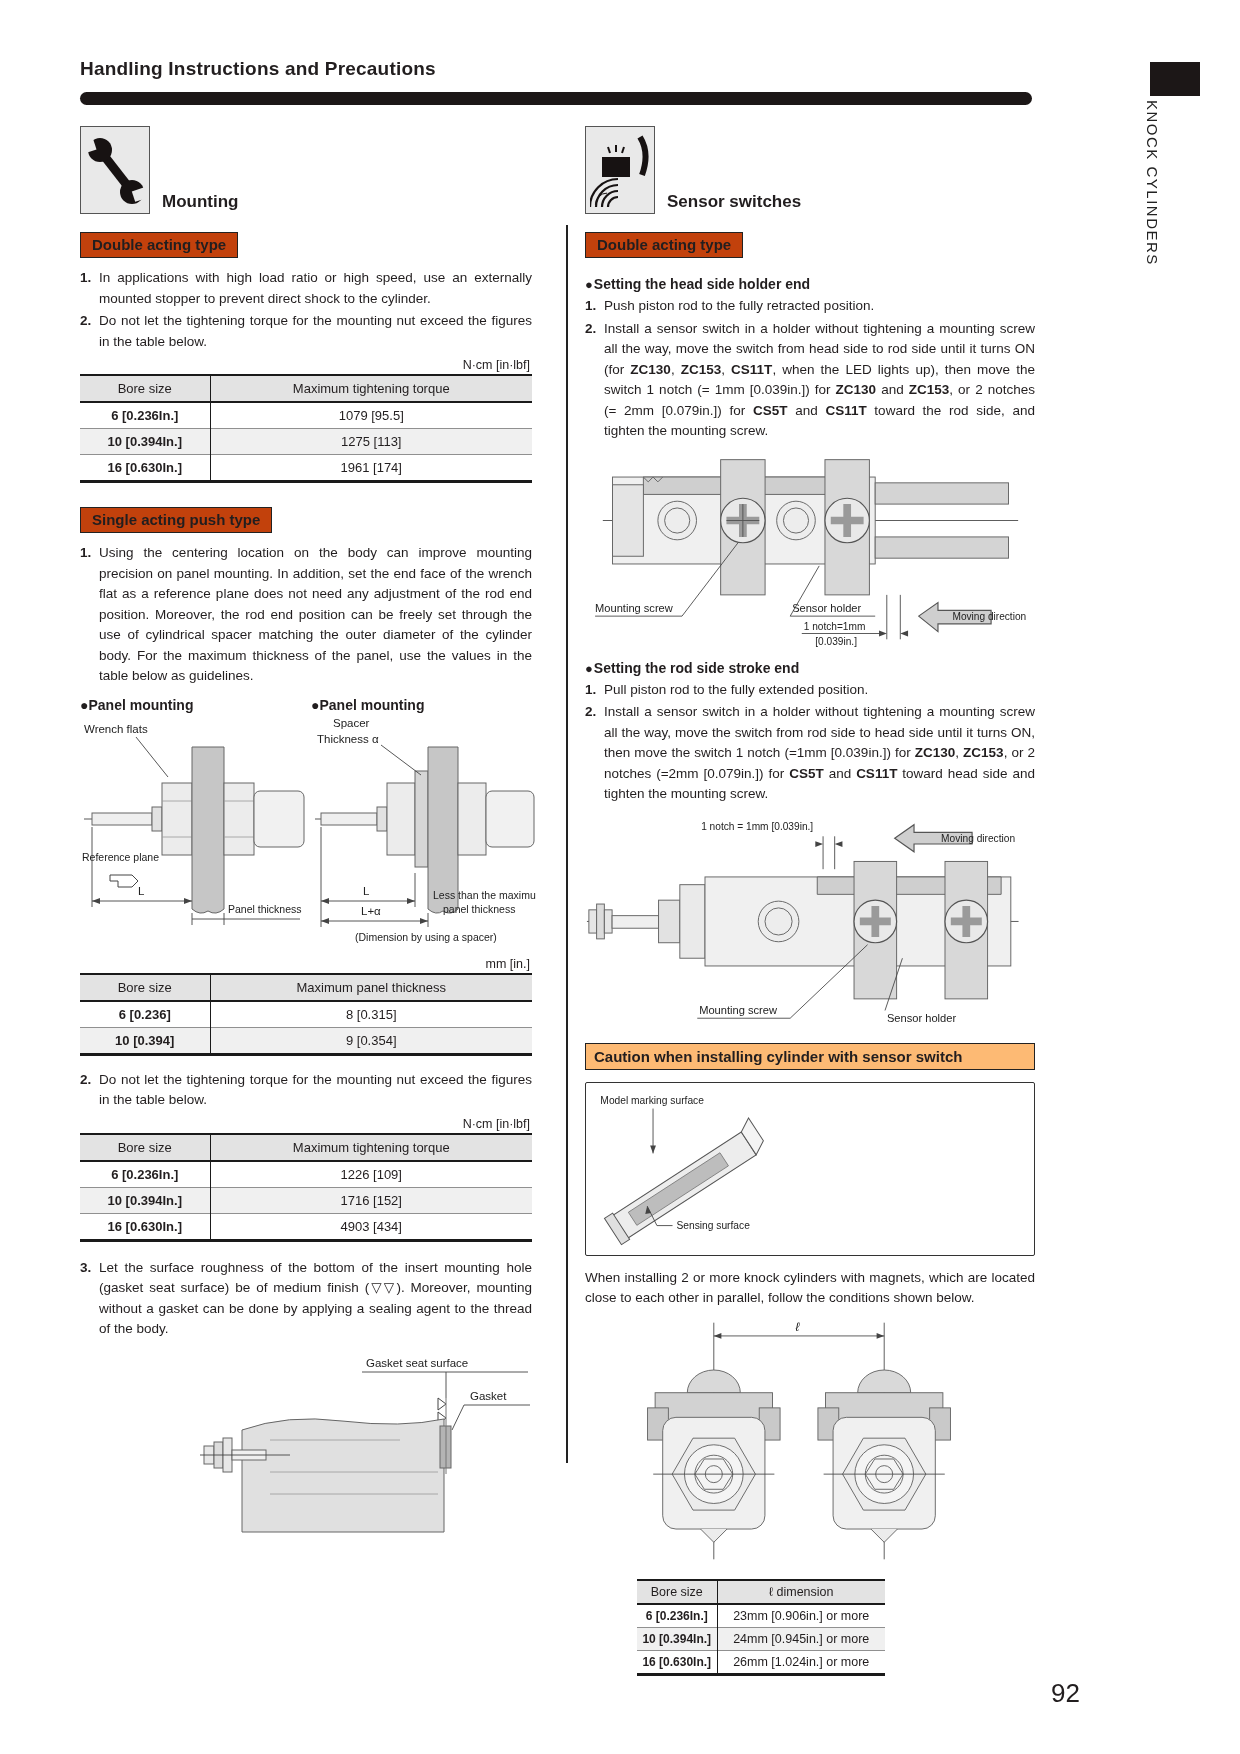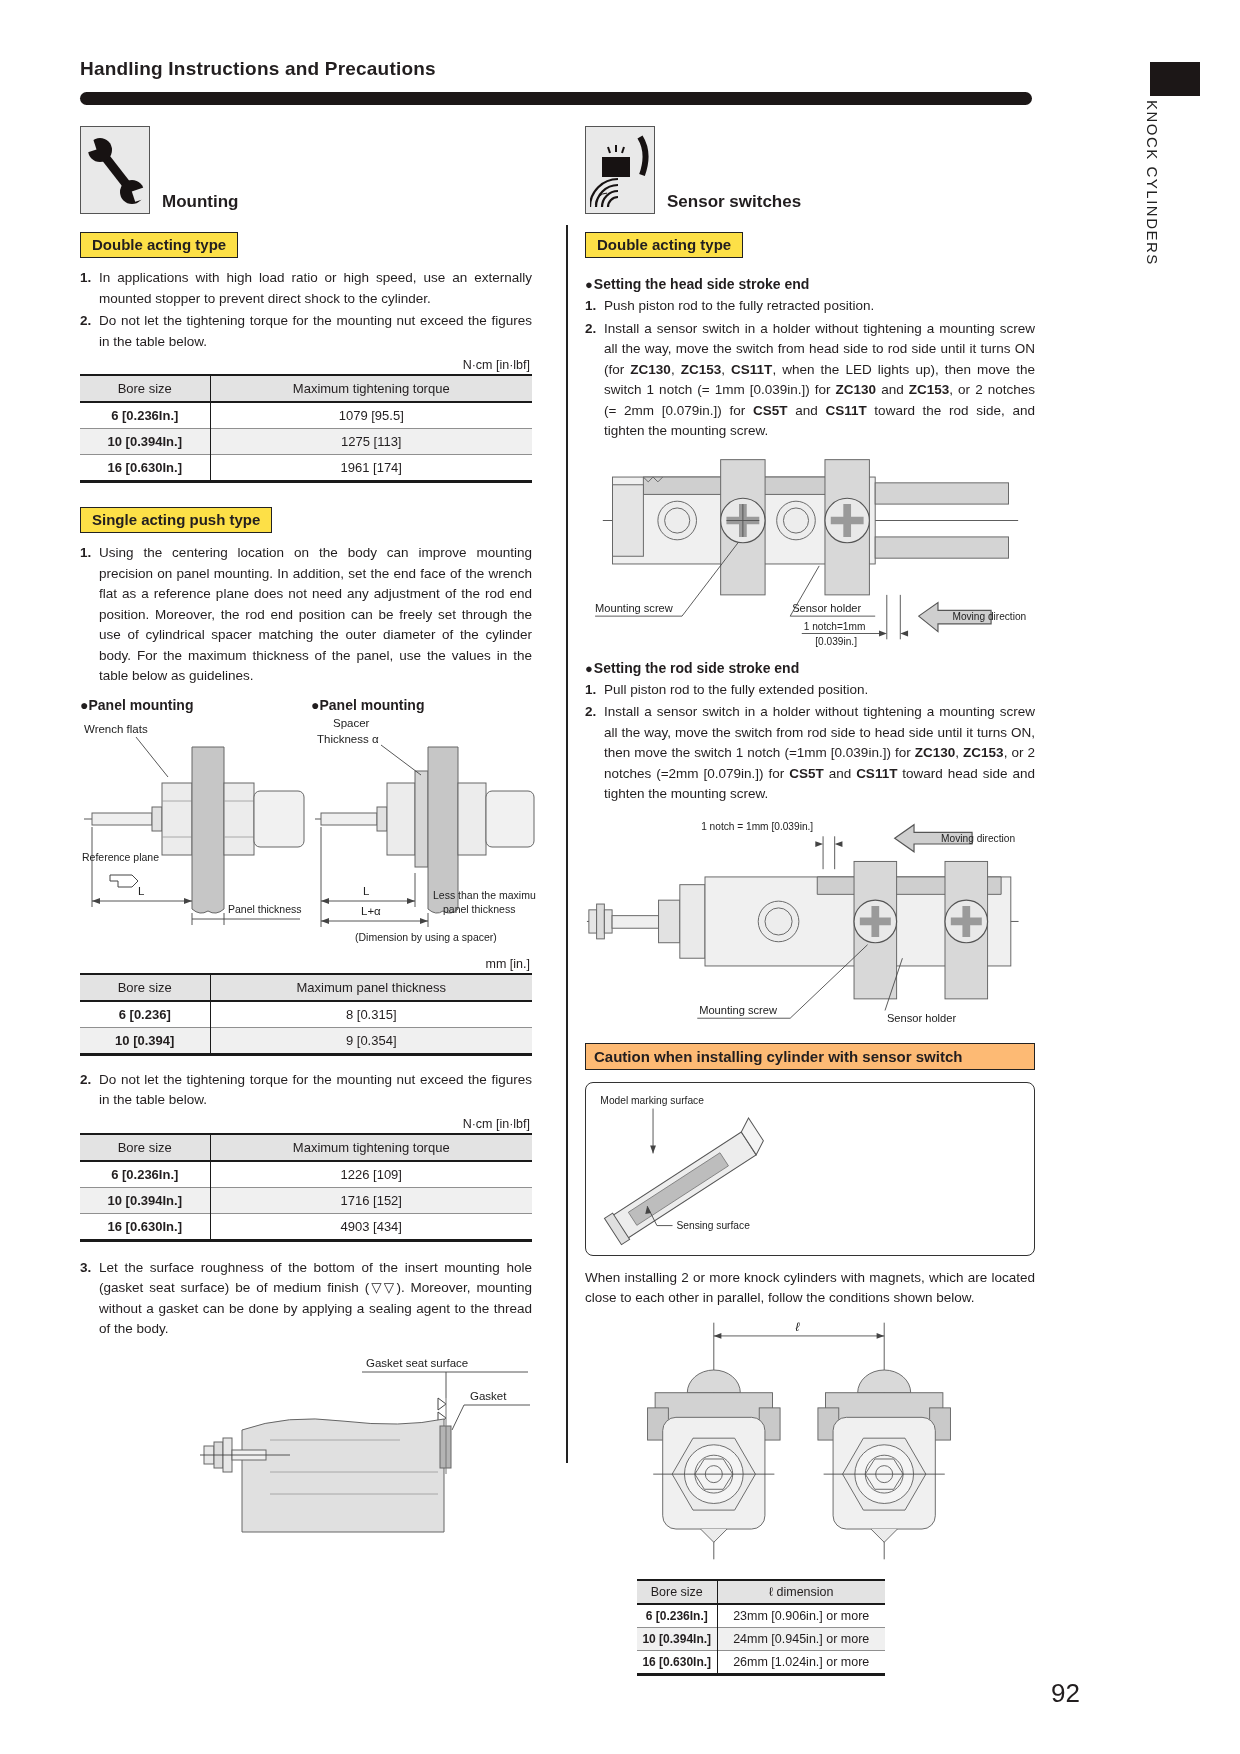--- a/index.html
+++ b/index.html
@@ -14,21 +14,21 @@
 
   .col { position:absolute; top:122px; width:452px; }
   .col-left { left:80px; }
   .col-right { left:585px; width:450px; }
   .divider { position:absolute; left:566px; top:225px; width:1.5px; height:1238px; background:#222; }
 
   .section-head { display:flex; align-items:flex-end; gap:12px; height:92px; margin-bottom:8px; }
   .icon-box { width:70px; height:88px; background:#e9e9e9; border:1px solid #555; display:flex; align-items:center; justify-content:center; }
   .section-title { font-size:17px; font-weight:bold; padding-bottom:2px; }
 
-  .type-box { display:inline-block; border:1.5px solid #222; background:#fde047; font-weight:bold; font-size:15px; padding:3px 11px 4px; margin:10px 0 10px; }
+  .type-box { display:inline-block; border:1.5px solid #222; background:#c2410c; font-weight:bold; font-size:15px; padding:3px 11px 4px; margin:10px 0 10px; }
 
   .num-item { display:flex; font-size:13.5px; line-height:1.52; margin-bottom:2px; }
   .num-item .num { font-weight:bold; width:19px; flex:none; }
   .num-item .txt { flex:1; text-align:justify; }
   .plain-par { font-size:13.5px; line-height:1.52; text-align:justify; margin-bottom:2px; }
 
   .bullet-head { font-size:14px; font-weight:bold; margin:8px 0 4px; }
   .bullet-head .dot { font-size:13px; margin-right:1px; }
 
   .unit { text-align:right; font-size:12.5px; margin:6px 2px 2px 0; }
@@ -44,21 +44,21 @@
   .panel-row { display:flex; gap:6px; margin-top:10px; }
   .panel-block { width:225px; }
   .panel-title { font-size:14px; font-weight:bold; margin-bottom:2px; }
 
   svg text { font-family:"Liberation Sans", sans-serif; font-size:11.5px; fill:#222; }
   svg .sm { font-size:10.5px; }
   .ln { stroke:#444; stroke-width:0.9; fill:none; }
   .shape { stroke:#666; stroke-width:1; }
 
   .caution-head { border:1.5px solid #222; background:#fdba74; font-weight:bold; font-size:15px; padding:4px 8px; margin:14px 0 12px; text-align:left; }
-  .caution-box { border:1.7px solid #333; border-radius:8px; padding:8px 10px 6px; display:flex; gap:6px; margin-bottom:12px; }
+  .caution-box { border:1.7px solid #333; border-radius:2px; padding:8px 10px 6px; display:flex; gap:6px; margin-bottom:12px; }
   .caution-text { font-size:13.5px; line-height:1.5; text-align:justify; width:240px; padding-top:16px; }
 
   .ltable-wrap { margin:10px 0 0 52px; width:248px; }
   table.ltable { border-collapse:collapse; font-size:12.5px; text-align:center; width:100%;
     border-top:2px solid #1a1a1a; border-bottom:3px solid #1a1a1a; }
   table.ltable th { background:#e3e3e3; border-bottom:2px solid #1a1a1a; font-weight:normal; padding:4px 4px; }
   table.ltable td { padding:4px 4px; }
   table.ltable tbody tr + tr td { border-top:1px solid #909090; }
   table.ltable tbody tr:nth-child(2) { background:#f0f0f0; }
   table.ltable th:first-child, table.ltable td:first-child { border-right:1px solid #1a1a1a; width:80px; }
@@ -301,21 +301,21 @@
             <path d="M18,76 a10,10 0 0 1 10,-10"></path>
             <path d="M0,76 a28,28 0 0 1 28,-28"></path>
           </g>
         </svg>
       </div>
       <div class="section-title">Sensor switches</div>
     </div>
 
     <div class="type-box">Double acting type</div>
 
-    <div class="bullet-head"><span class="dot">●</span><span>Setting the head side stroke end</span></div>
+    <div class="bullet-head"><span class="dot">●</span><span>Setting the head side holder end</span></div>
     <div class="num-item">
       <span class="num">1.</span>
       <span class="txt">Push piston rod to the fully retracted position.</span>
     </div>
     <div class="num-item">
       <span class="num">2.</span>
       <span class="txt"><span>Install a sensor switch in a holder without tightening a mounting screw all the way, move the switch from head side to rod side until it turns ON (for </span><b>ZC130</b><span>, </span><b>ZC153</b><span>, </span><b>CS11T</b><span>, when the LED lights up), then move the switch 1 notch (= 1mm [0.039in.]) for </span><b>ZC130</b><span> and </span><b>ZC153</b><span>, or 2 notches (= 2mm [0.079in.]) for </span><b>CS5T</b><span> and </span><b>CS11T</b><span> toward the rod side, and tighten the mounting screw.</span></span>
     </div>
 
     

